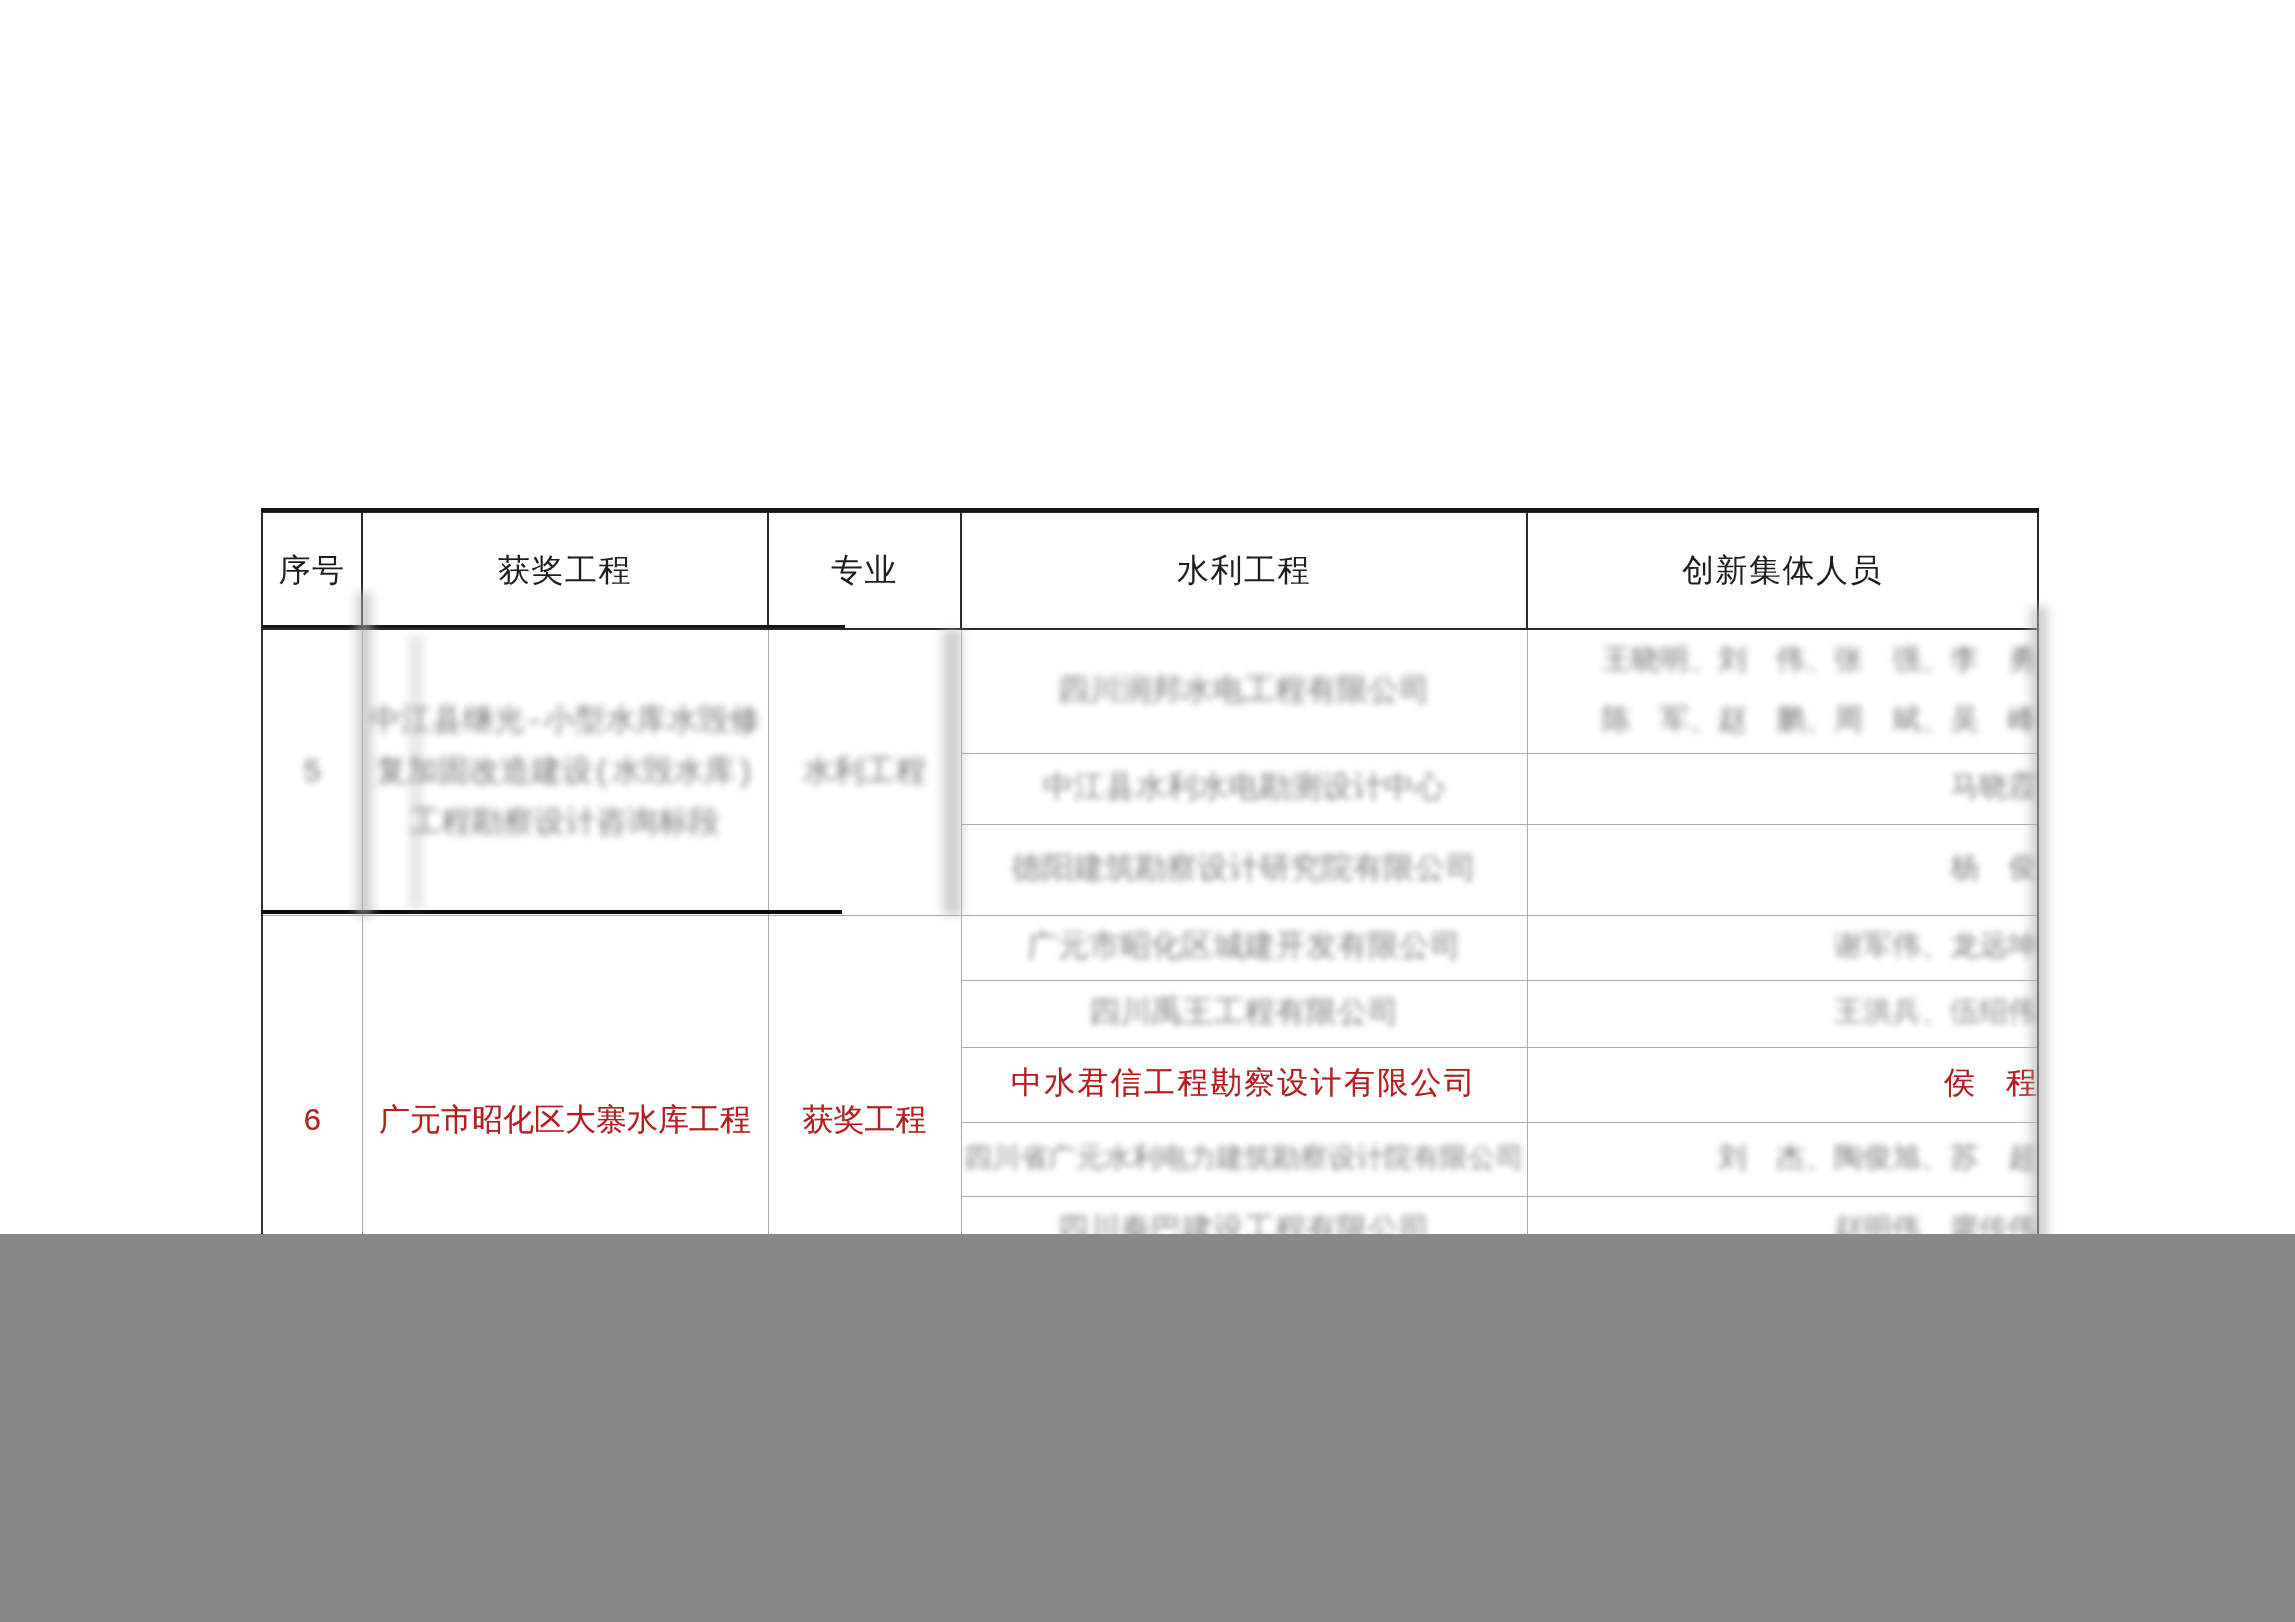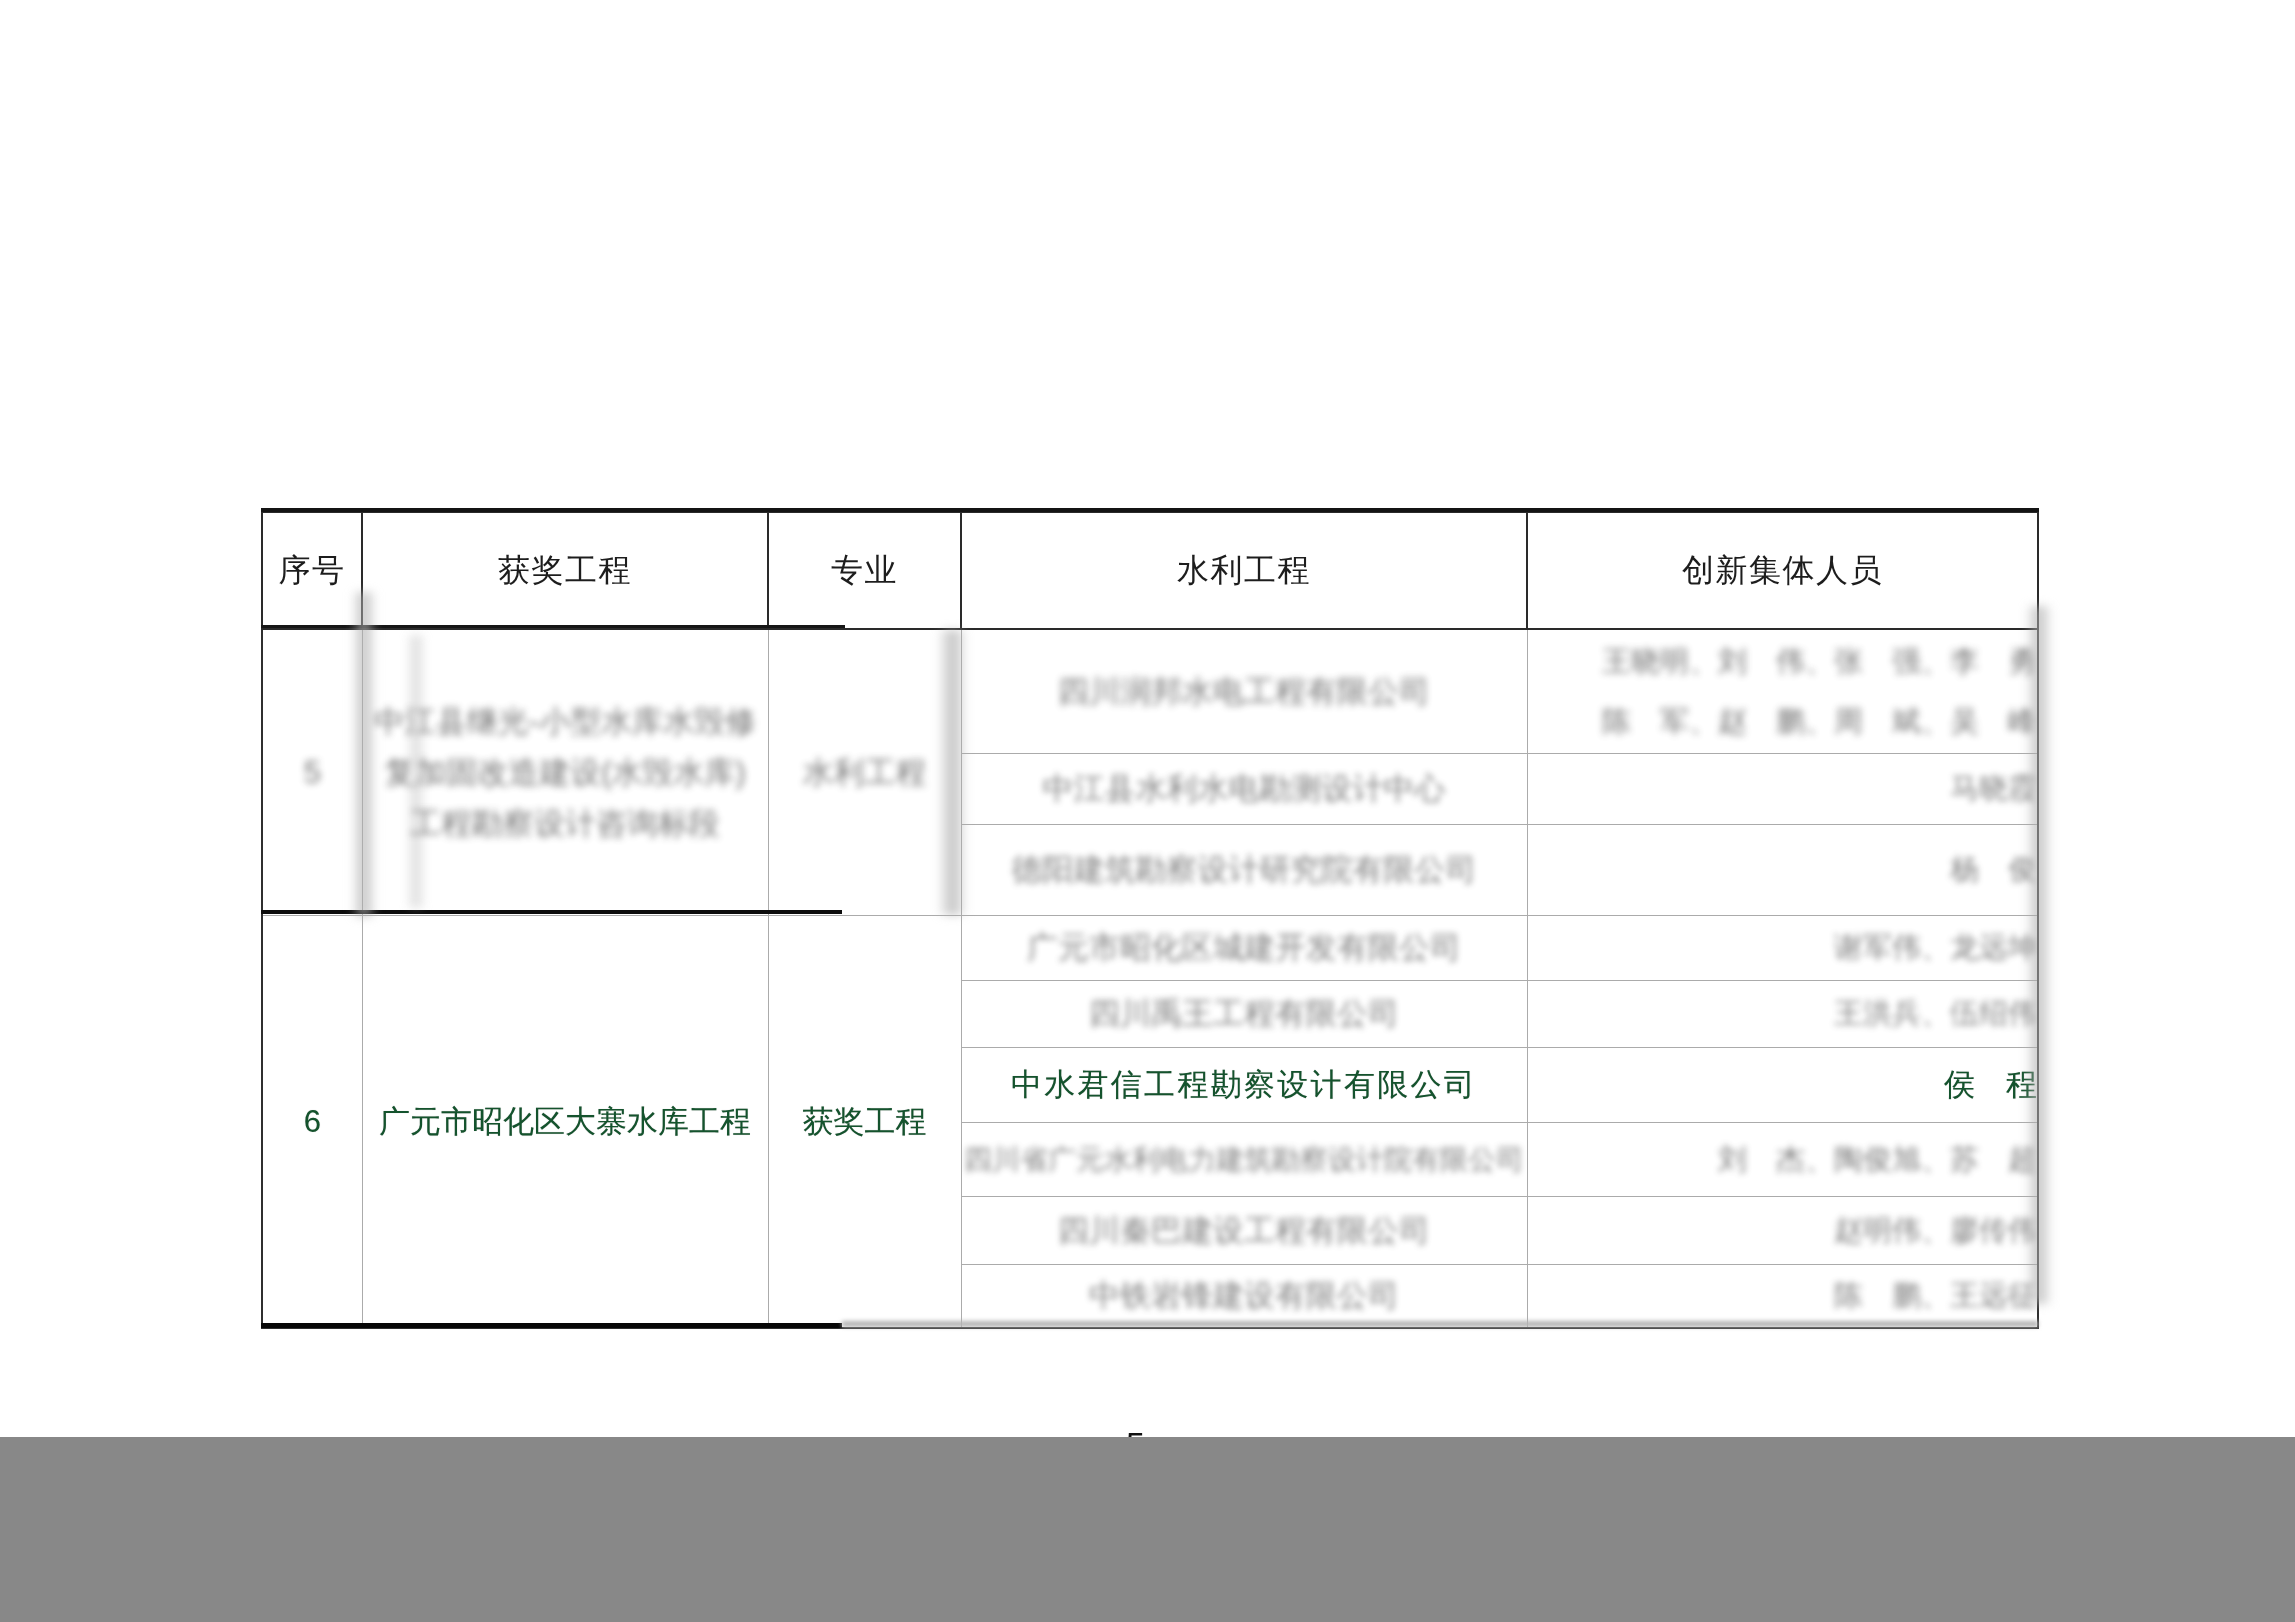--- a/index.html
+++ b/index.html
@@ -1,21 +1,21 @@
 <!DOCTYPE html>
 <html style="font-size:12.3px"><head>
 <meta charset="utf-8">
 <style>
   html,body{margin:0;padding:0;background:#888;}
   #canvas{
     position:relative;
-    width:2295px;height:1437px;
+    width:2295px;height:1234px;
     background:#ffffff;
     overflow:hidden;
-    font-family:Liberation Sans, sans-serif;
+    font-family:Liberation Mono, monospace;
     color:#262626;
   }
   table.award{
     position:absolute;left:261px;top:511px;
     width:1776px;
     border-collapse:collapse;
     table-layout:fixed;
     border:2.3px solid #2f2f2f;
   }
   table.award td, table.award th{
@@ -33,21 +33,21 @@
   }
   
   td.crisp{border:2.3px solid #3a3a3a;}
   td.softv{border-color:#b0b0b0;}
   .cellText{font-size:31px;line-height:51px;}
   .members{font-size:29px;line-height:43px;text-align:right;}
   .members .m2{margin-top:17px;}
   
   .bl{filter:blur(3.8px);opacity:.72;color:#3c3c3c;}
   .bl-lite{filter:blur(3.1px);opacity:.7;color:#474747;}
-  .clearTxt{color:#14532d;text-shadow:0 0 0.8px rgba(0,0,0,.30);}
+  .clearTxt{color:#b91c1c;text-shadow:0 0 0.8px rgba(0,0,0,.30);}
   
   .ov{position:absolute;pointer-events:none;}
   #ov-top{left:261px;top:508px;width:1778px;height:3.8px;background:#141414;}
   #ov-headbot{left:261px;top:625px;width:584px;height:3.1px;background:#161616;}
   #ov-groupdiv{left:261px;top:910px;width:581px;height:3.8px;background:#0c0c0c;}
   #ov-botleft{left:261px;top:1323px;width:581px;height:4.6px;background:#070707;}
   #ov-botright{left:842px;top:1321px;width:1196px;height:6.1px;background:#b4b4b4;filter:blur(2.3px);}
   .smudge{background:linear-gradient(90deg,rgba(190,190,190,0) 0%,rgba(175,175,175,.75) 50%,rgba(190,190,190,0) 100%);filter:blur(4.6px);}
   #sm1{left:351px;top:592px;width:26px;height:325px;}
   #sm2{left:937px;top:630px;width:31px;height:285px;}

